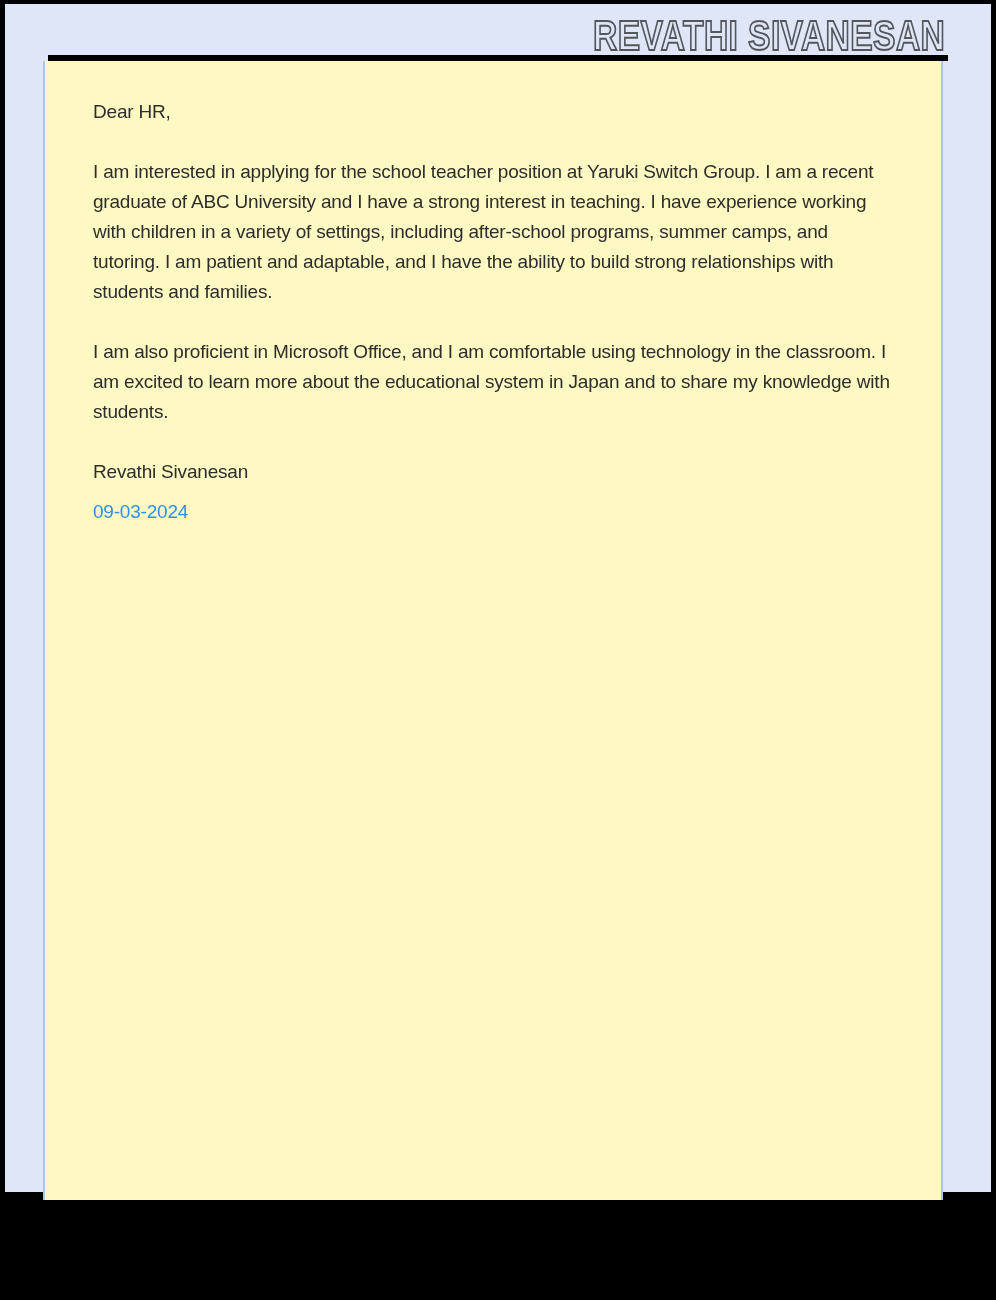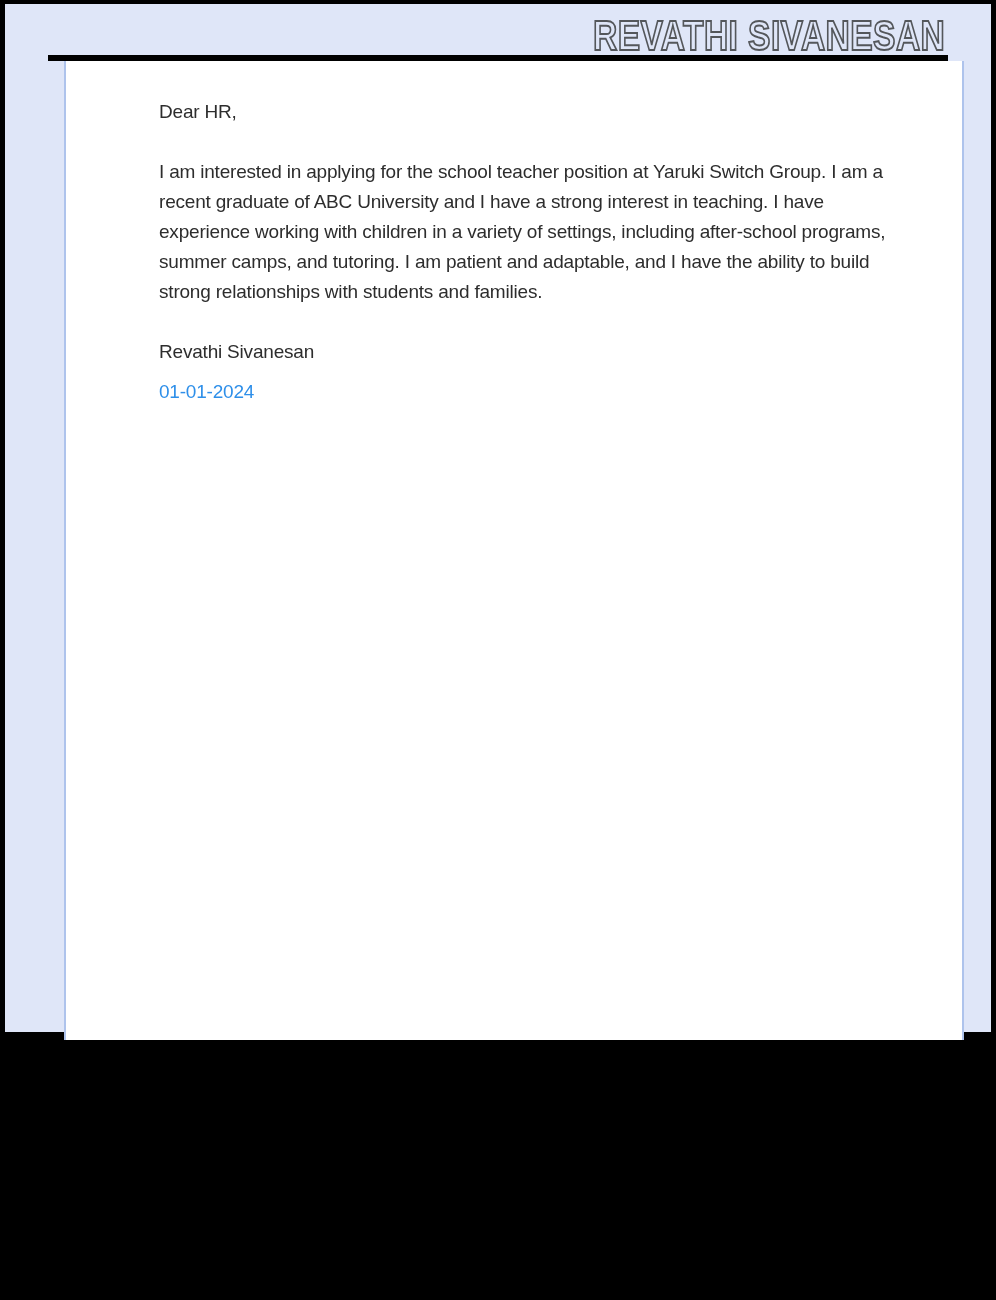--- a/index.html
+++ b/index.html
@@ -3,21 +3,21 @@
 <meta charset="utf-8">
 <style>
   html, body {
     margin: 0;
     padding: 0;
     background: #000000;
   }
   .viewport {
     position: relative;
     width: 996px;
-    height: 1040px;
+    height: 1200px;
     background: #000000;
     overflow: hidden;
     font-family: "Liberation Sans", "DejaVu Sans", sans-serif;
   }
   .canvas {
     position: absolute;
     top: 4px;
     left: 5px;
     right: 5px;
     bottom: 8px;
@@ -45,28 +45,27 @@
   }
   .header-rule {
     margin-left: 43px;
     width: 900px;
     height: 6px;
     background: #000000;
   }
   
   .paper {
     position: relative;
-    margin-left: 59px;
+    margin-left: 38px;
     width: 900px;
     height: 1200px;
     box-sizing: border-box;
-    background: #ffffff;
+    background: #fef9c3;
     border: 2px solid #aec3ec;
     border-top: none;
-    padding-left: 45px;
   }
   .letter {
     padding: 36px 48px 0 48px;
   }
   .letter p {
     margin: 0 0 30px 0;
     font-size: 19px;
     line-height: 30px;
     letter-spacing: -0.2px;
     color: #2d2d2d;
@@ -99,26 +98,27 @@
 
     <div class="header-rule"></div>
 
     <div class="paper">
       <div class="letter">
 
         <p>Dear HR,</p>
 
         <p>I am interested in applying for the school teacher position at Yaruki Switch Group. I am a recent graduate of ABC University and I have a strong interest in teaching. I have experience working with children in a variety of settings, including after-school programs, summer camps, and tutoring. I am patient and adaptable, and I have the ability to build strong relationships with students and families.</p>
 
+        <p>I am also proficient in Microsoft Office, and I am comfortable using technology in the classroom. I am excited to learn more about the educational system in Japan and to share my knowledge with students.</p>
 
 
 
         <p class="signature-name">Revathi Sivanesan</p>
 
-        <p class="date">01-01-2024</p>
+        <p class="date">09-03-2024</p>
 
       </div>
 
       <div class="watermark">Lazyapply.com</div>
     </div>
 
   </div>
 </div>
 
 </body></html>

